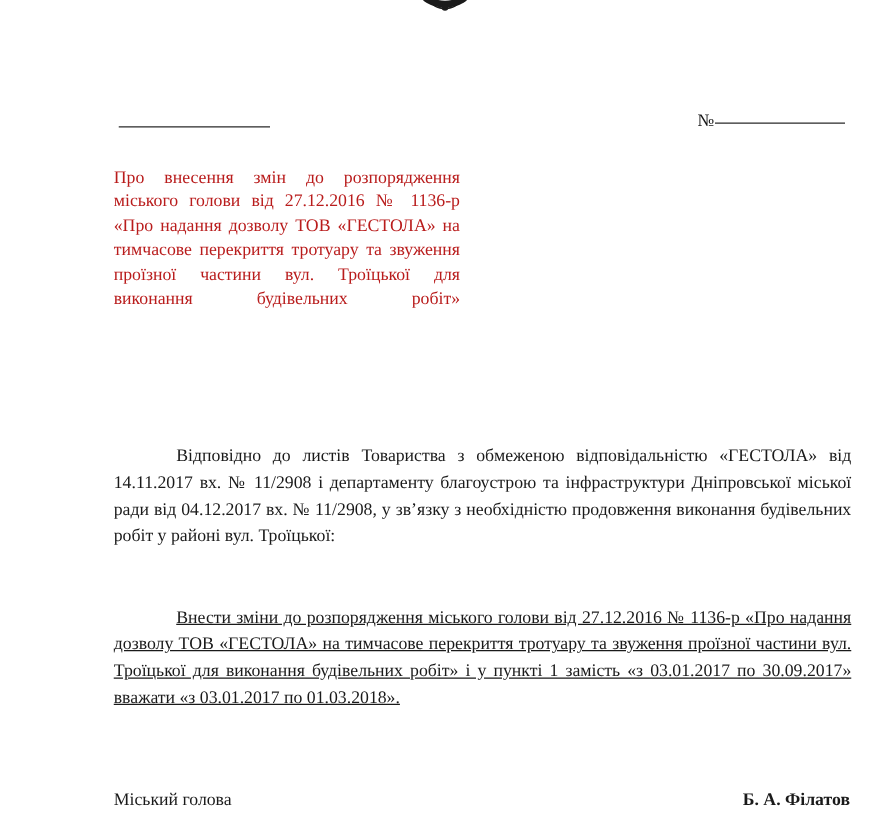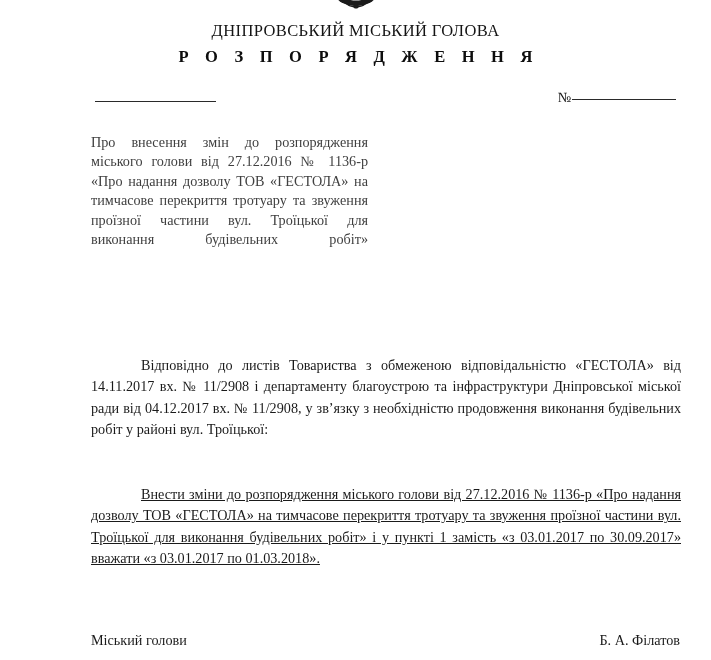--- a/index.html
+++ b/index.html
@@ -101,21 +101,21 @@
   
   .subject {
     position: absolute;
     left: 91px;
     top: 133px;
     width: 277px;
     font-size: 14.2px;
     line-height: 19.4px;
     text-align: justify;
     text-justify: inter-word;
-    color: #404040;
+    color: #b91c1c;
   }
   .subject::after {
     content: "";
     display: inline-block;
     width: 100%;
   }
 
   
   .body-block {
     position: absolute;
@@ -140,60 +140,56 @@
     left: 91px;
     top: 631px;
     width: 590px;
     display: flex;
     justify-content: space-between;
     align-items: baseline;
     font-size: 14.2px;
     line-height: 19px;
     color: #1a1a1a;
   }
-  .sig-name { padding-right: 1px; }
+  .sig-name { padding-right: 1px; font-weight: bold; }
 </style>
 </head>
 <body>
 
 <div id="page">
 
   <div class="emblem-wrap">
     <svg class="emblem" viewBox="0 0 46 40" aria-hidden="true">
       <ellipse cx="23" cy="17" rx="21" ry="13" fill="#1b1b1b"></ellipse>
       <ellipse cx="23" cy="16" rx="15.5" ry="8.5" fill="#ffffff"></ellipse>
       <path d="M23 9 L26 16 L23 23 L20 16 Z" fill="#1b1b1b"></path>
       <path d="M14 12 C17 14 18 19 17 22 L15 20 C15 17 14 14 14 12 Z" fill="#1b1b1b"></path>
       <path d="M32 12 C29 14 28 19 29 22 L31 20 C31 17 32 14 32 12 Z" fill="#1b1b1b"></path>
       <path d="M10 24 C15 32 31 32 36 24 C32 34 14 34 10 24 Z" fill="#1b1b1b"></path>
       <circle cx="23" cy="30" r="2.6" fill="#1b1b1b"></circle>
     </svg>
   </div>
 
-  <div class="doc-header">
-    <div class="org-title">ДНІПРОВСЬКИЙ МІСЬКИЙ ГОЛОВА</div>
-    <div class="doc-kind">Р О З П О Р Я Д Ж Е Н Н Я</div>
-  </div>
 
   <div class="rule-row">
     <span class="date-rule"></span>
     <span class="num-group">
       <span class="num-sign">№</span>
       <span class="num-rule"></span>
     </span>
   </div>
 
   <div class="subject">Про внесення змін до розпорядження міського голови від 27.12.2016 № 1136-р «Про надання дозволу ТОВ «ГЕСТОЛА» на тимчасове перекриття тротуару та звуження проїзної частини вул. Троїцької для виконання будівельних робіт»</div>
 
   <div class="body-block" id="para-1">
     <p>Відповідно до листів Товариства з обмеженою відповідальністю «ГЕСТОЛА» від 14.11.2017 вх. № 11/2908 і департаменту благоустрою та інфраструктури Дніпровської міської ради від 04.12.2017 вх. № 11/2908, у зв’язку з необхідністю продовження виконання будівельних робіт у районі вул. Троїцької:</p>
   </div>
 
   <div class="body-block" id="para-2">
     <p>Внести зміни до розпорядження міського голови від 27.12.2016  № 1136-р «Про надання дозволу ТОВ «ГЕСТОЛА» на тимчасове перекриття тротуару та звуження проїзної частини вул. Троїцької для виконання будівельних робіт» і у пункті 1 замість «з 03.01.2017 по 30.09.2017» вважати «з 03.01.2017 по 01.03.2018».</p>
   </div>
 
   <div class="signature">
-    <span class="sig-position">Міський голови</span>
+    <span class="sig-position">Міський голова</span>
     <span class="sig-name">Б. А. Філатов</span>
   </div>
 
 </div>
 
 </body></html>

